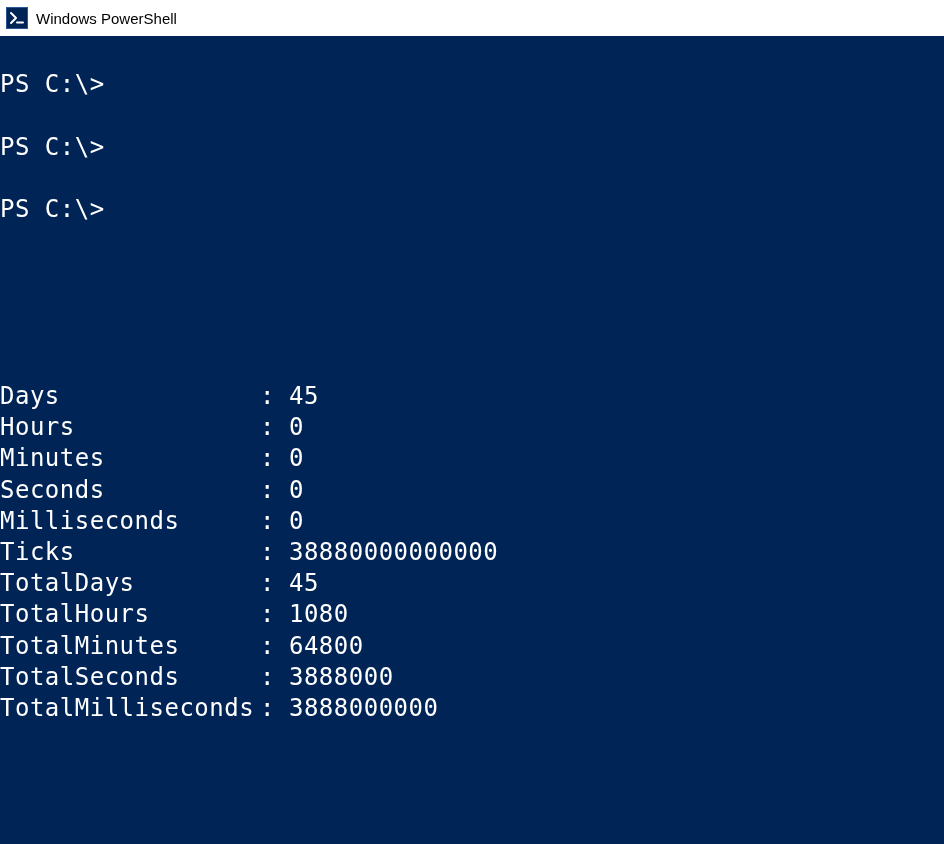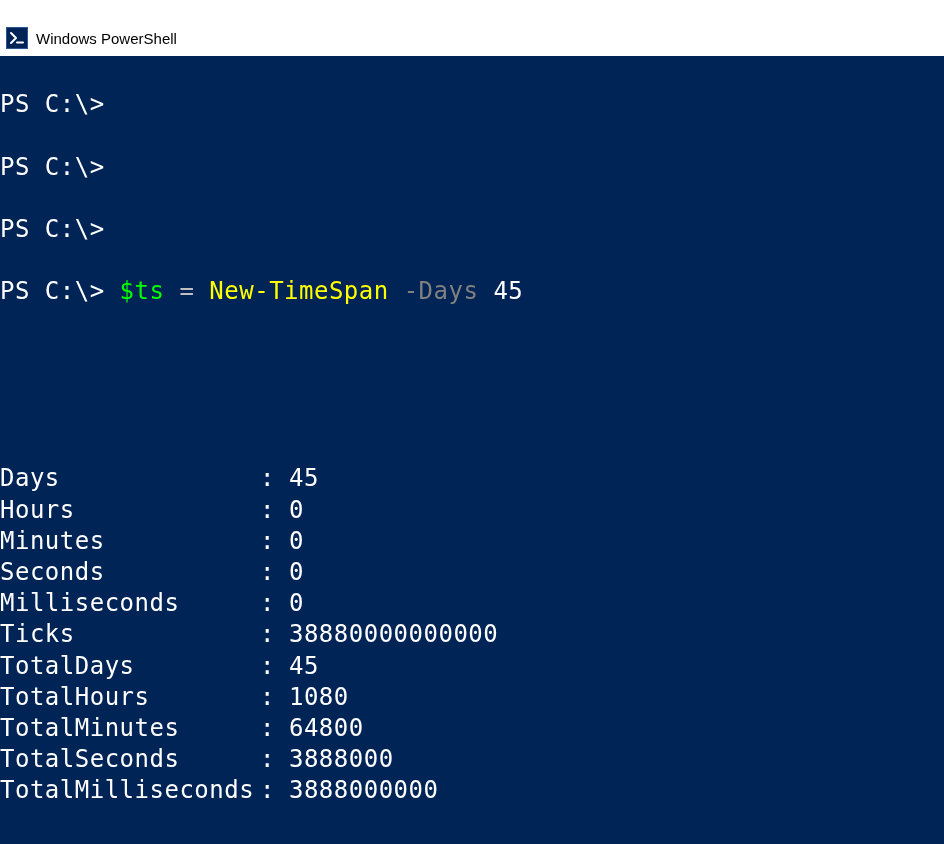--- a/index.html
+++ b/index.html
@@ -14,21 +14,20 @@
       font-family: Consolas, 'Courier New', monospace;
       overflow: hidden;
     }
     .title-bar {
       height: 36px;
       background: #ffffff;
       display: flex;
       align-items: center;
       padding: 0 6px;
       gap: 8px;
-      margin-top: 20px;
     }
     .title-icon {
       width: 22px;
       height: 22px;
       background: #012456;
       border: 1px solid #2b5797;
       display: flex;
       align-items: center;
       justify-content: center;
       position: relative;
@@ -84,21 +83,20 @@
       <line x1="8" y1="12.5" x2="14" y2="12.5" stroke="#ffffff" stroke-width="2" stroke-linecap="round"></line>
     </svg>
   </div>
   <span class="title-text">Windows PowerShell</span>
 </div>
 
 <div class="terminal">
 <span class="line"><span class="prompt">PS C:\&gt;</span></span>
 <span class="line"><span class="prompt">PS C:\&gt;</span></span>
 <span class="line"><span class="prompt">PS C:\&gt;</span></span>
-<span class="line"><span class="prompt">PS C:\&gt;</span> <span class="var">$ts</span> <span class="eq">=</span> <span class="cmd">New-TimeSpan</span> <span class="param">-Days</span> <span>45</span></span>
 <span class="line"></span>
 <span class="line"></span>
 <div id="prop-list"><span class="prop-row"><span class="prop-name">Days</span><span class="prop-sep">: </span><span>45</span></span><span class="prop-row"><span class="prop-name">Hours</span><span class="prop-sep">: </span><span>0</span></span><span class="prop-row"><span class="prop-name">Minutes</span><span class="prop-sep">: </span><span>0</span></span><span class="prop-row"><span class="prop-name">Seconds</span><span class="prop-sep">: </span><span>0</span></span><span class="prop-row"><span class="prop-name">Milliseconds</span><span class="prop-sep">: </span><span>0</span></span><span class="prop-row"><span class="prop-name">Ticks</span><span class="prop-sep">: </span><span>38880000000000</span></span><span class="prop-row"><span class="prop-name">TotalDays</span><span class="prop-sep">: </span><span>45</span></span><span class="prop-row"><span class="prop-name">TotalHours</span><span class="prop-sep">: </span><span>1080</span></span><span class="prop-row"><span class="prop-name">TotalMinutes</span><span class="prop-sep">: </span><span>64800</span></span><span class="prop-row"><span class="prop-name">TotalSeconds</span><span class="prop-sep">: </span><span>3888000</span></span><span class="prop-row"><span class="prop-name">TotalMilliseconds</span><span class="prop-sep">: </span><span>3888000000</span></span></div>
 
 
 
 
 
 
 </div>

